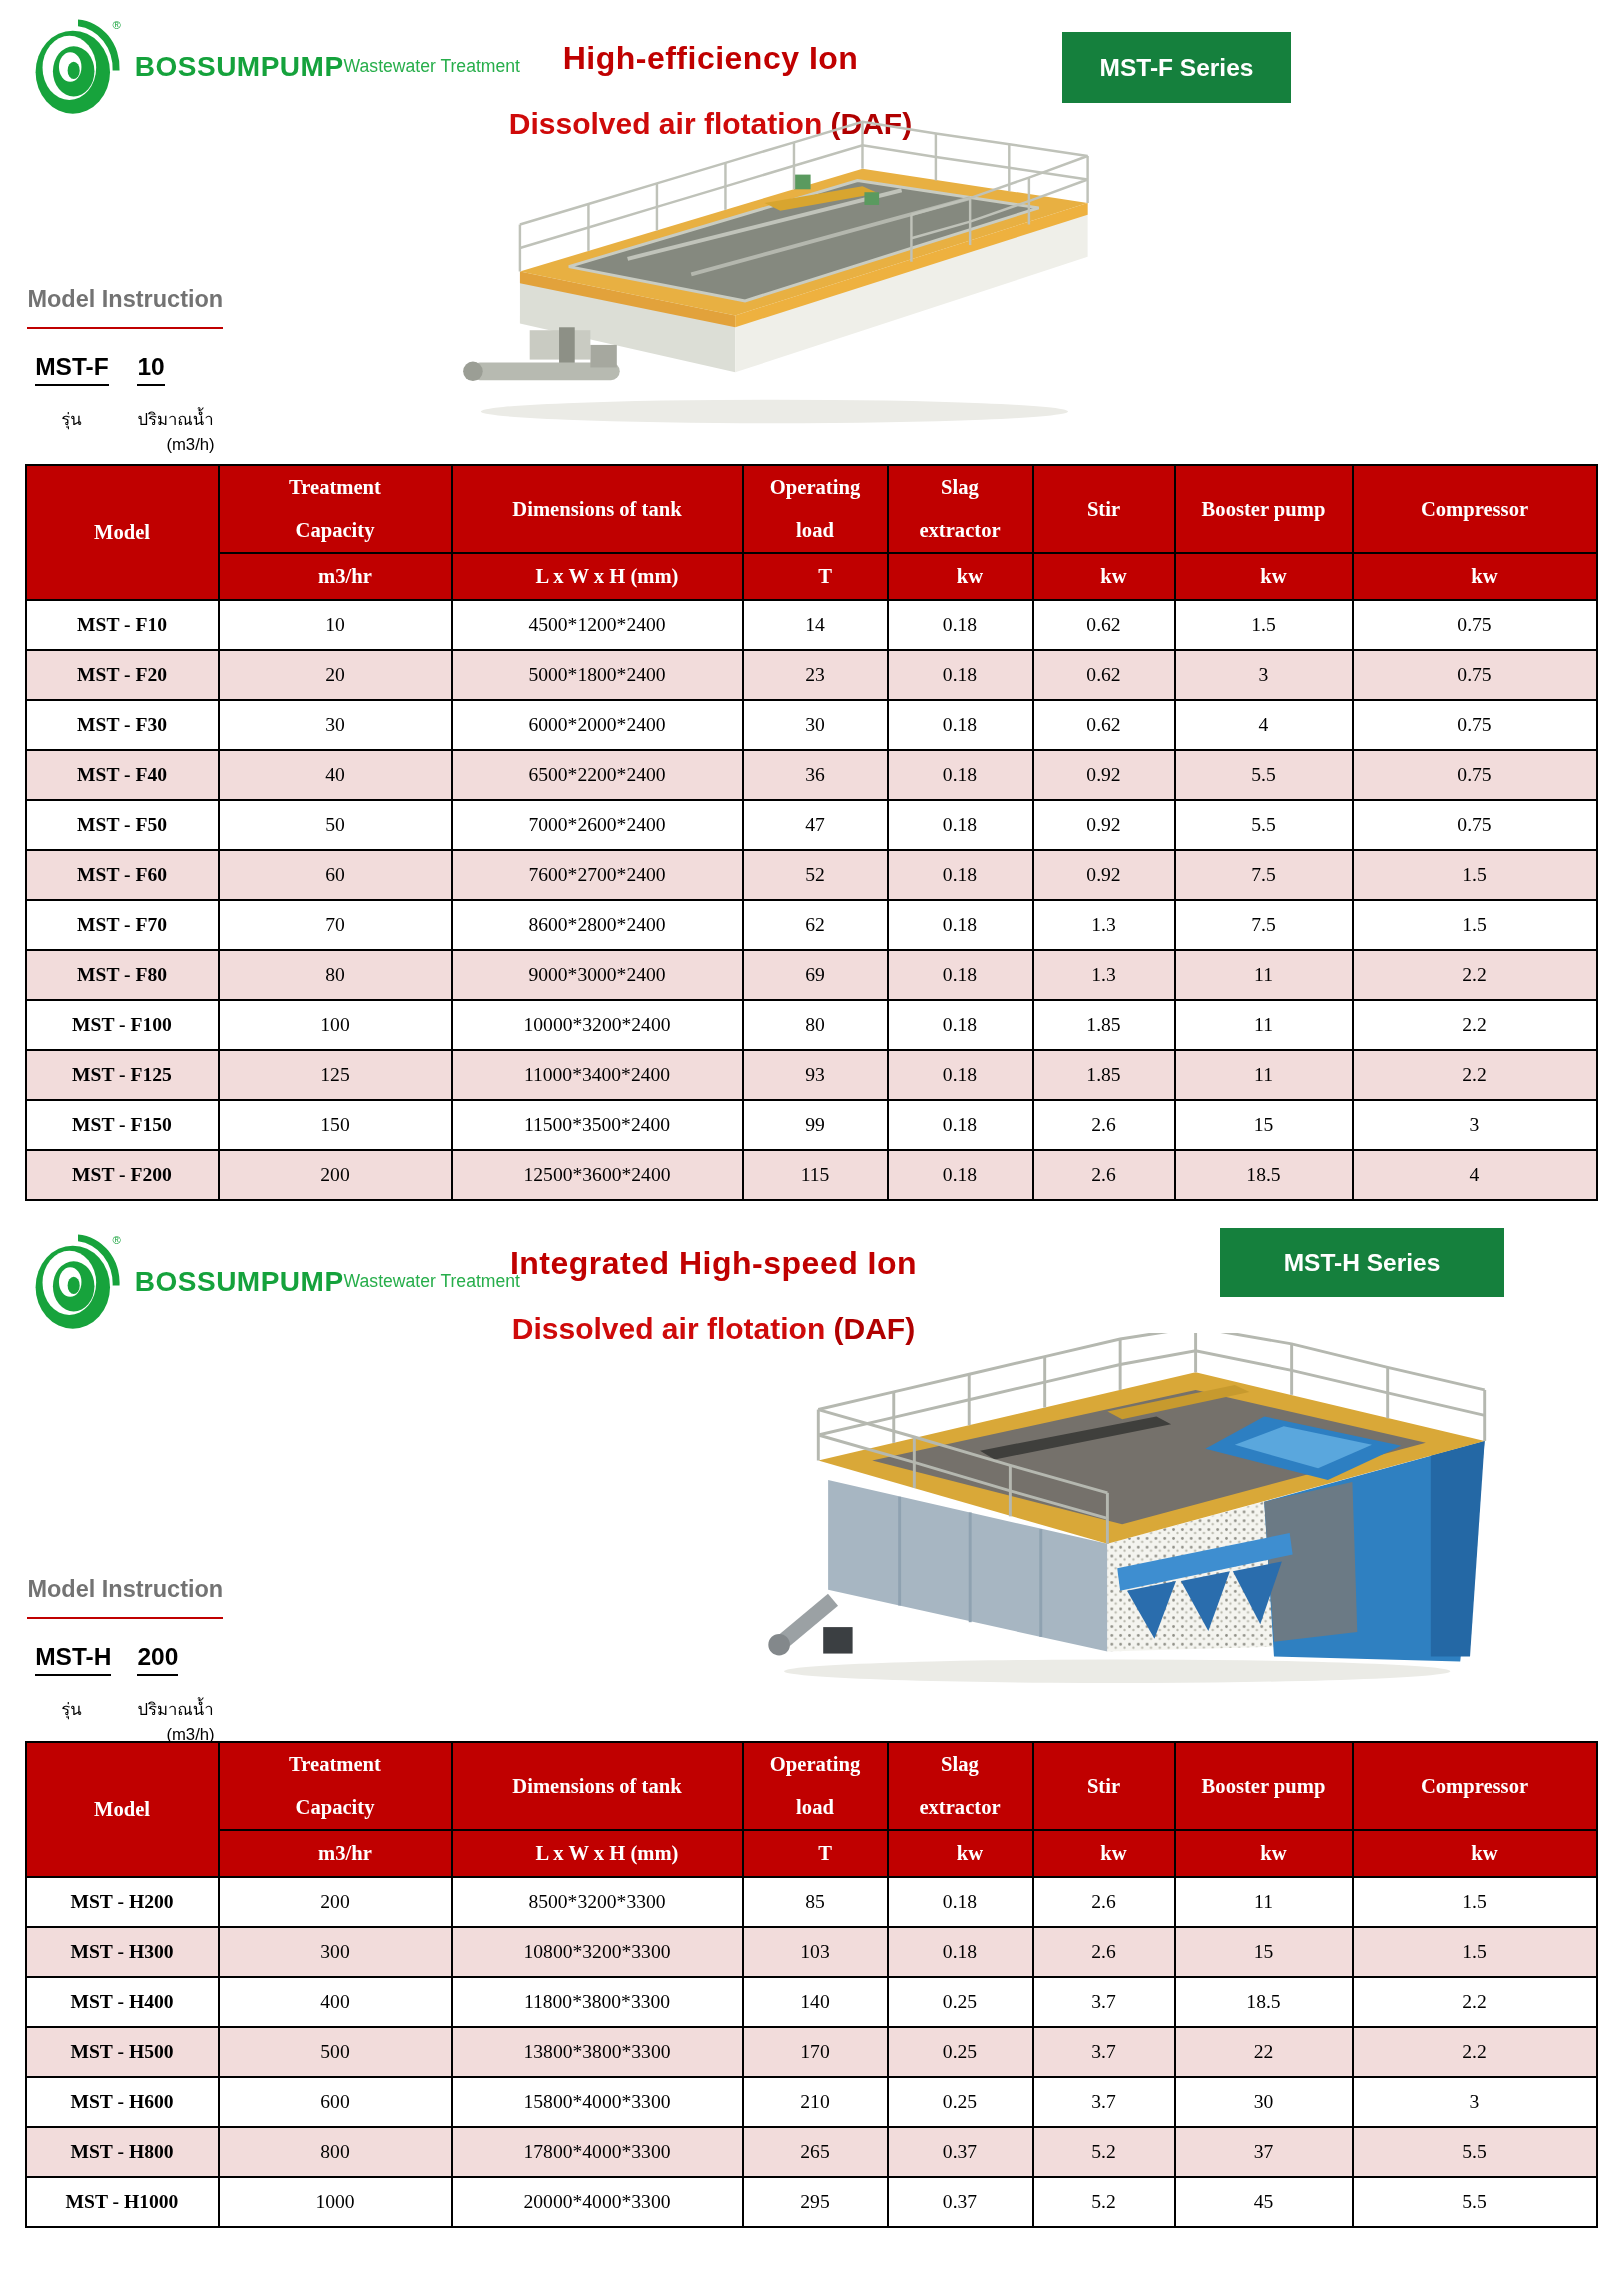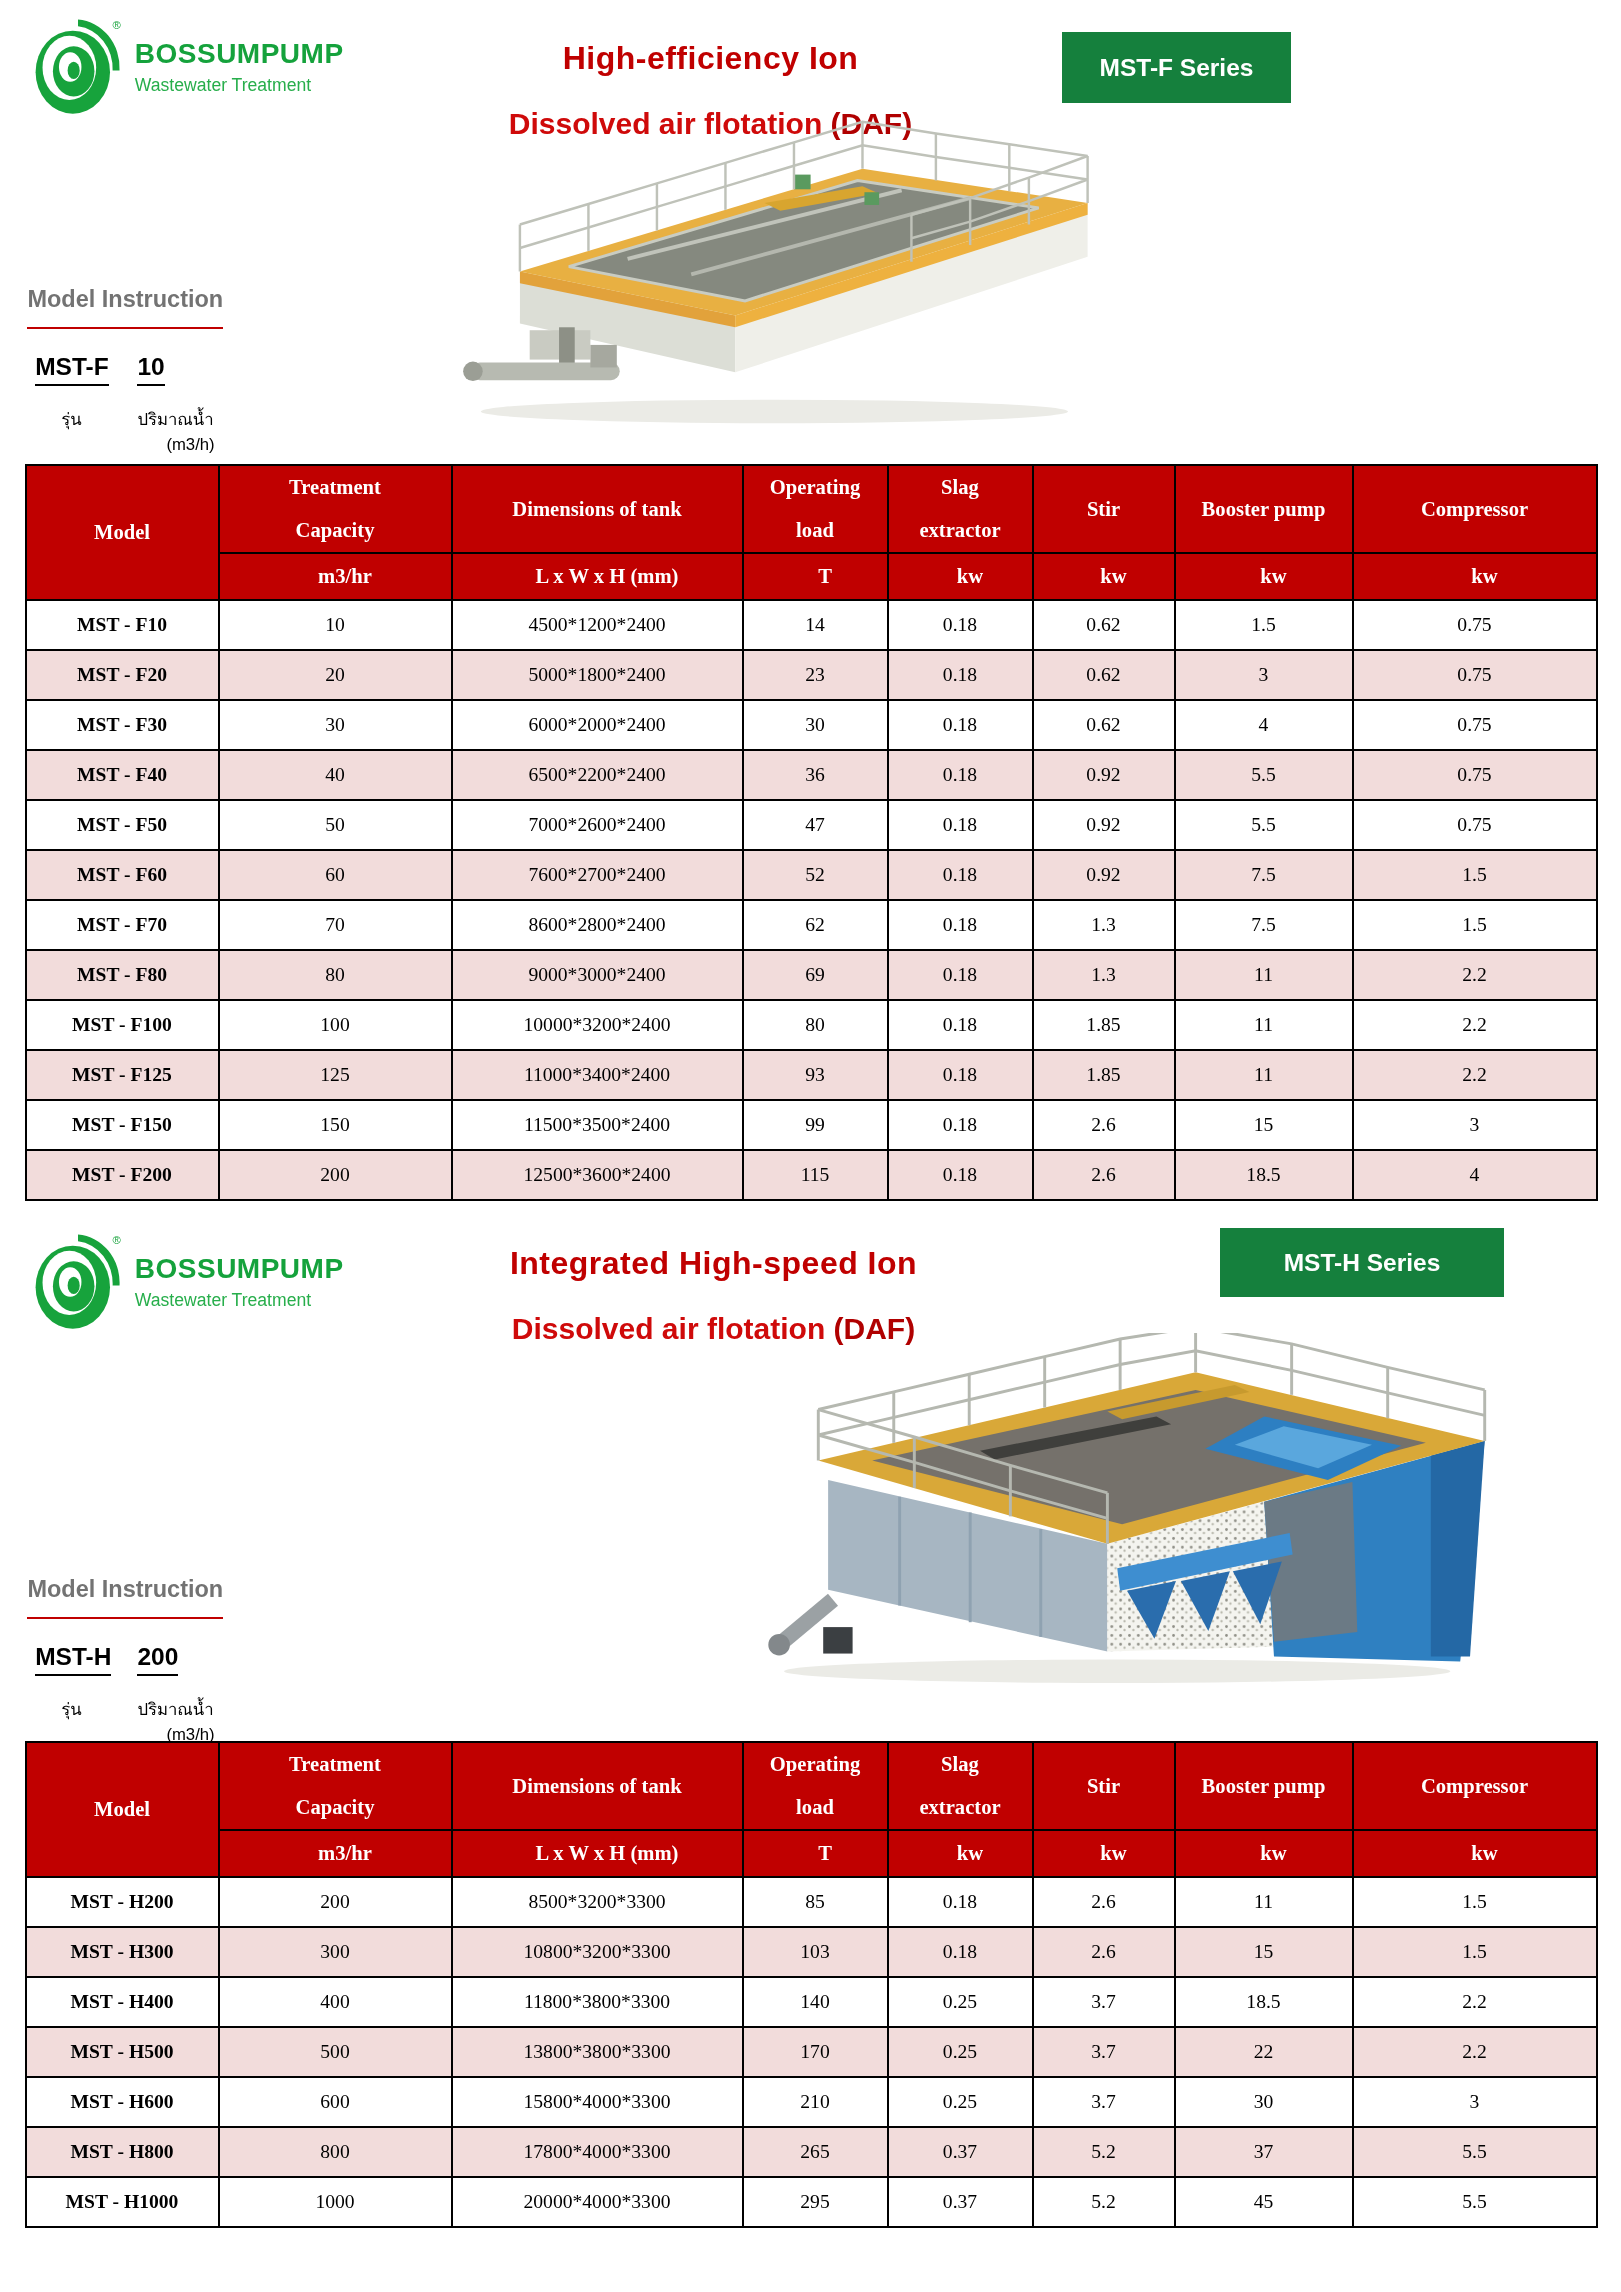--- a/index.html
+++ b/index.html
@@ -7,21 +7,21 @@
         font-family:"Liberation Sans",sans-serif;color:#000;}
   section{position:absolute;left:0;width:100%;}
   #sec-f{top:0;height:1215px;}
   #sec-h{top:1215px;height:1077px;}
 
   
   .logo{position:absolute;display:flex;align-items:center;gap:11.8px;}
   #sec-f .logo{left:33px;top:15.7px;}
   #sec-h .logo{left:33px;top:15.7px;}
   .logo svg{width:90px;height:102px;}
-  .logo-text{display:flex;flex-direction:column;}
+  .logo-text{display:flex;flex-direction:row;}
   .brand-name{font-size:28px;font-weight:bold;color:#15a23c;letter-spacing:0.5px;}
   .brand-tagline{font-size:17.6px;color:#27ae4b;margin-top:4.9px;}
 
   
   .titles{position:absolute;text-align:center;}
   #sec-f .titles{left:397px;top:39px;width:627px;}
   #sec-h .titles{left:400px;top:29px;width:627px;}
   .title-1{font-size:32px;font-weight:bold;color:#c00000;letter-spacing:0.5px;line-height:39px;}
   .title-2{font-size:30px;font-weight:bold;color:#cf0a0a;margin-top:27.4px;line-height:37px;}
   .title-2 .daf{color:#b00000;}

